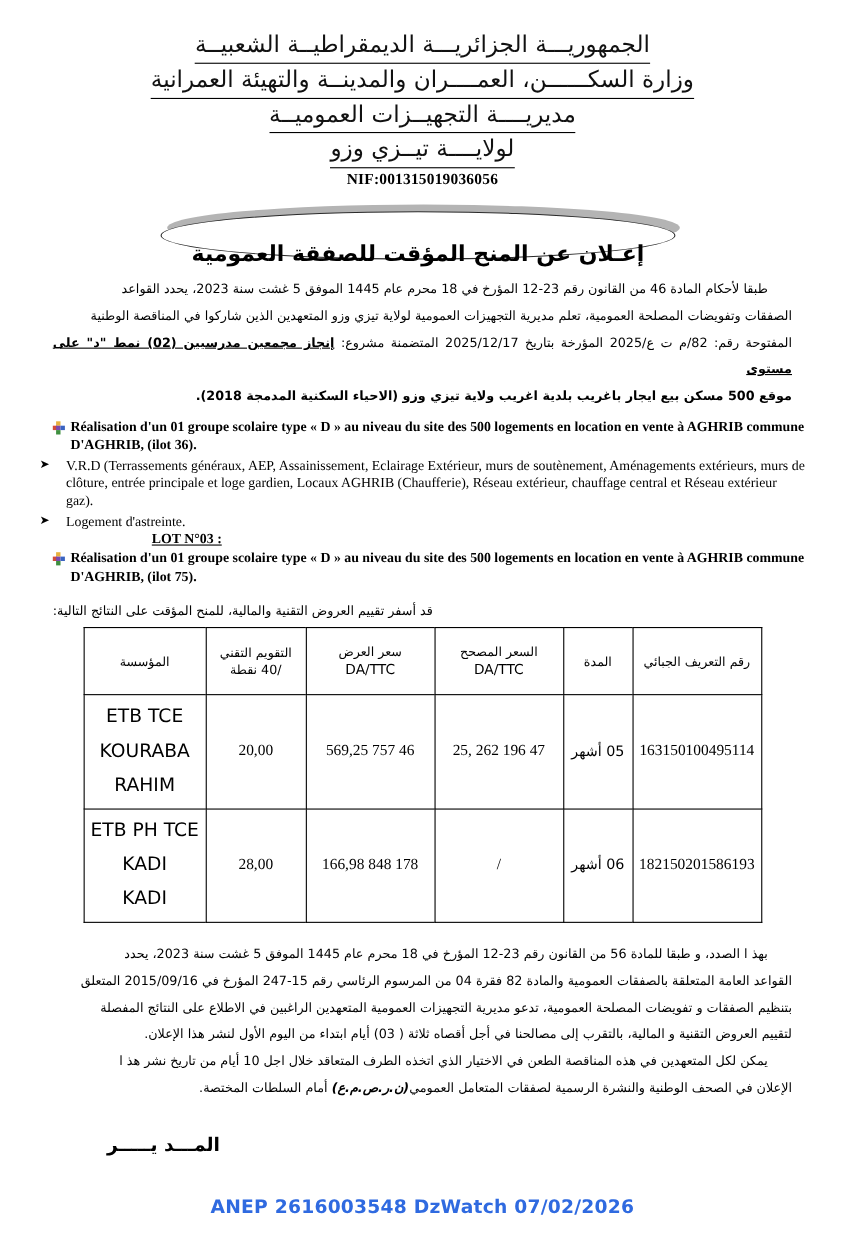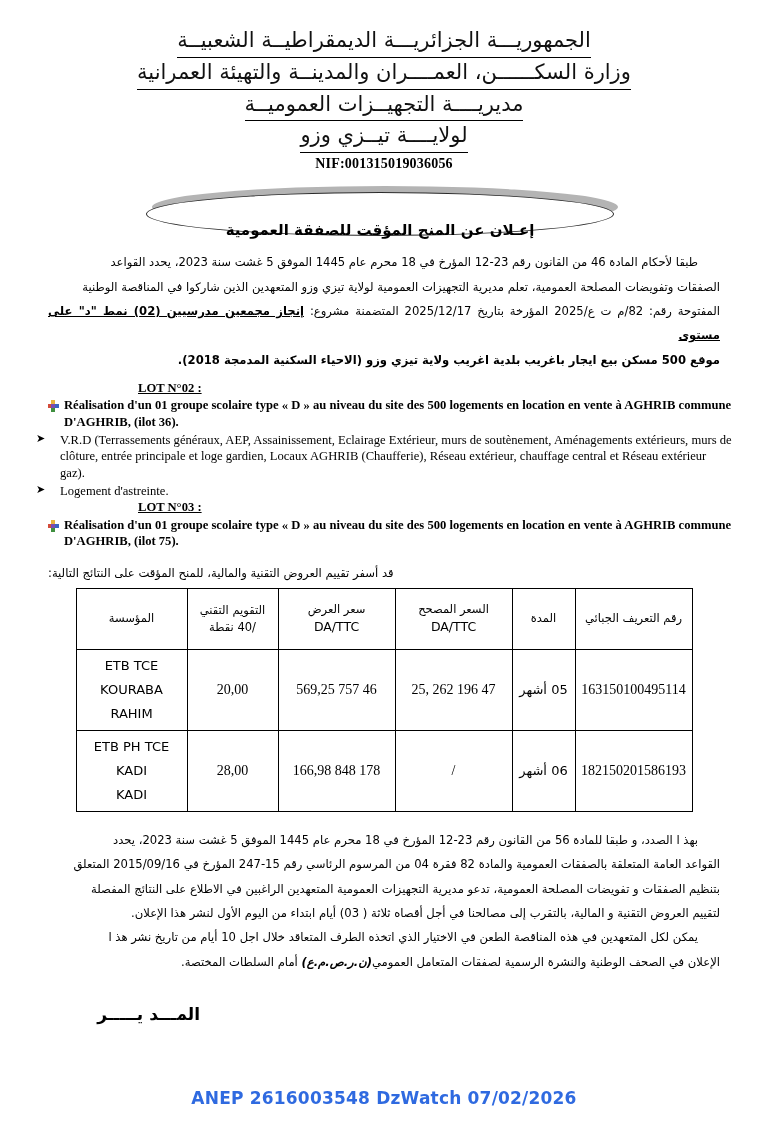--- a/index.html
+++ b/index.html
@@ -76,21 +76,21 @@
     border: 1.3px solid #2b2b2b;
     background: #ffffff;
     display: flex;
     align-items: center;
     justify-content: center;
   }
   .ellipse .t {
     direction: rtl;
     font-family: "DejaVu Sans", "Liberation Sans", sans-serif;
     font-weight: bold;
-    font-size: 15px;
+    font-size: 20px;
     color: #000;
     white-space: nowrap;
     margin-top: 31px;
   }
 
   
   .ar-block {
     direction: rtl;
     text-align: justify;
     text-align-last: right;
@@ -206,21 +206,21 @@
     height: 54px;
     font-family: "Liberation Serif", "DejaVu Serif", serif;
     font-size: 14px;
   }
   table.results td.ar {
     font-family: "DejaVu Sans", "Liberation Sans", sans-serif;
     font-size: 13px;
   }
   table.results td.firm {
     font-family: "DejaVu Sans", "Liberation Sans", sans-serif;
-    font-size: 13px;
+    font-size: 17px;
     direction: ltr;
     line-height: 1.85;
   }
   .col-nif   { width: 112px; }
   .col-dur   { width: 58px; }
   .col-corr  { width: 112px; }
   .col-offer { width: 112px; }
   .col-tech  { width: 86px; }
   .col-firm  { width: 106px; }
 
@@ -286,21 +286,20 @@
 
   <div class="ar-block">
     <p class="indent">طبقا لأحكام المادة 46 من القانون رقم 23-12 المؤرخ في 18 محرم عام 1445 الموفق 5 غشت سنة 2023، يحدد القواعد</p>
     <p>الصفقات وتفويضات المصلحة العمومية، تعلم مديرية التجهيزات العمومية لولاية تيزي وزو المتعهدين الذين شاركوا في المناقصة الوطنية</p>
     <p><span>المفتوحة رقم: 82/م ت ع/2025 المؤرخة بتاريخ 2025/12/17 المتضمنة مشروع:</span> <b class="ul">إنجاز مجمعين مدرسيين (02) نمط "د" على مستوى</b></p>
     <p><b>موقع 500 مسكن بيع ايجار باغريب بلدية اغريب ولاية تيزي وزو (الاحياء السكنية المدمجة 2018).</b></p>
   </div>
 
   <div class="lots">
 
-    <div class="lot-head">LOT N°02 :</div>
 
     <div class="row-item">
       <span class="bullet-plus">
         <i class="c1"></i>
           <i class="c2"></i>
           <i class="c3"></i>
           <i class="c4"></i>
           <i class="c5"></i>
       </span>
       <span class="bullet-text">Réalisation d'un 01 groupe scolaire type « D » au niveau du site des 500 logements en location en vente à AGHRIB commune D'AGHRIB, (ilot 36).</span>

